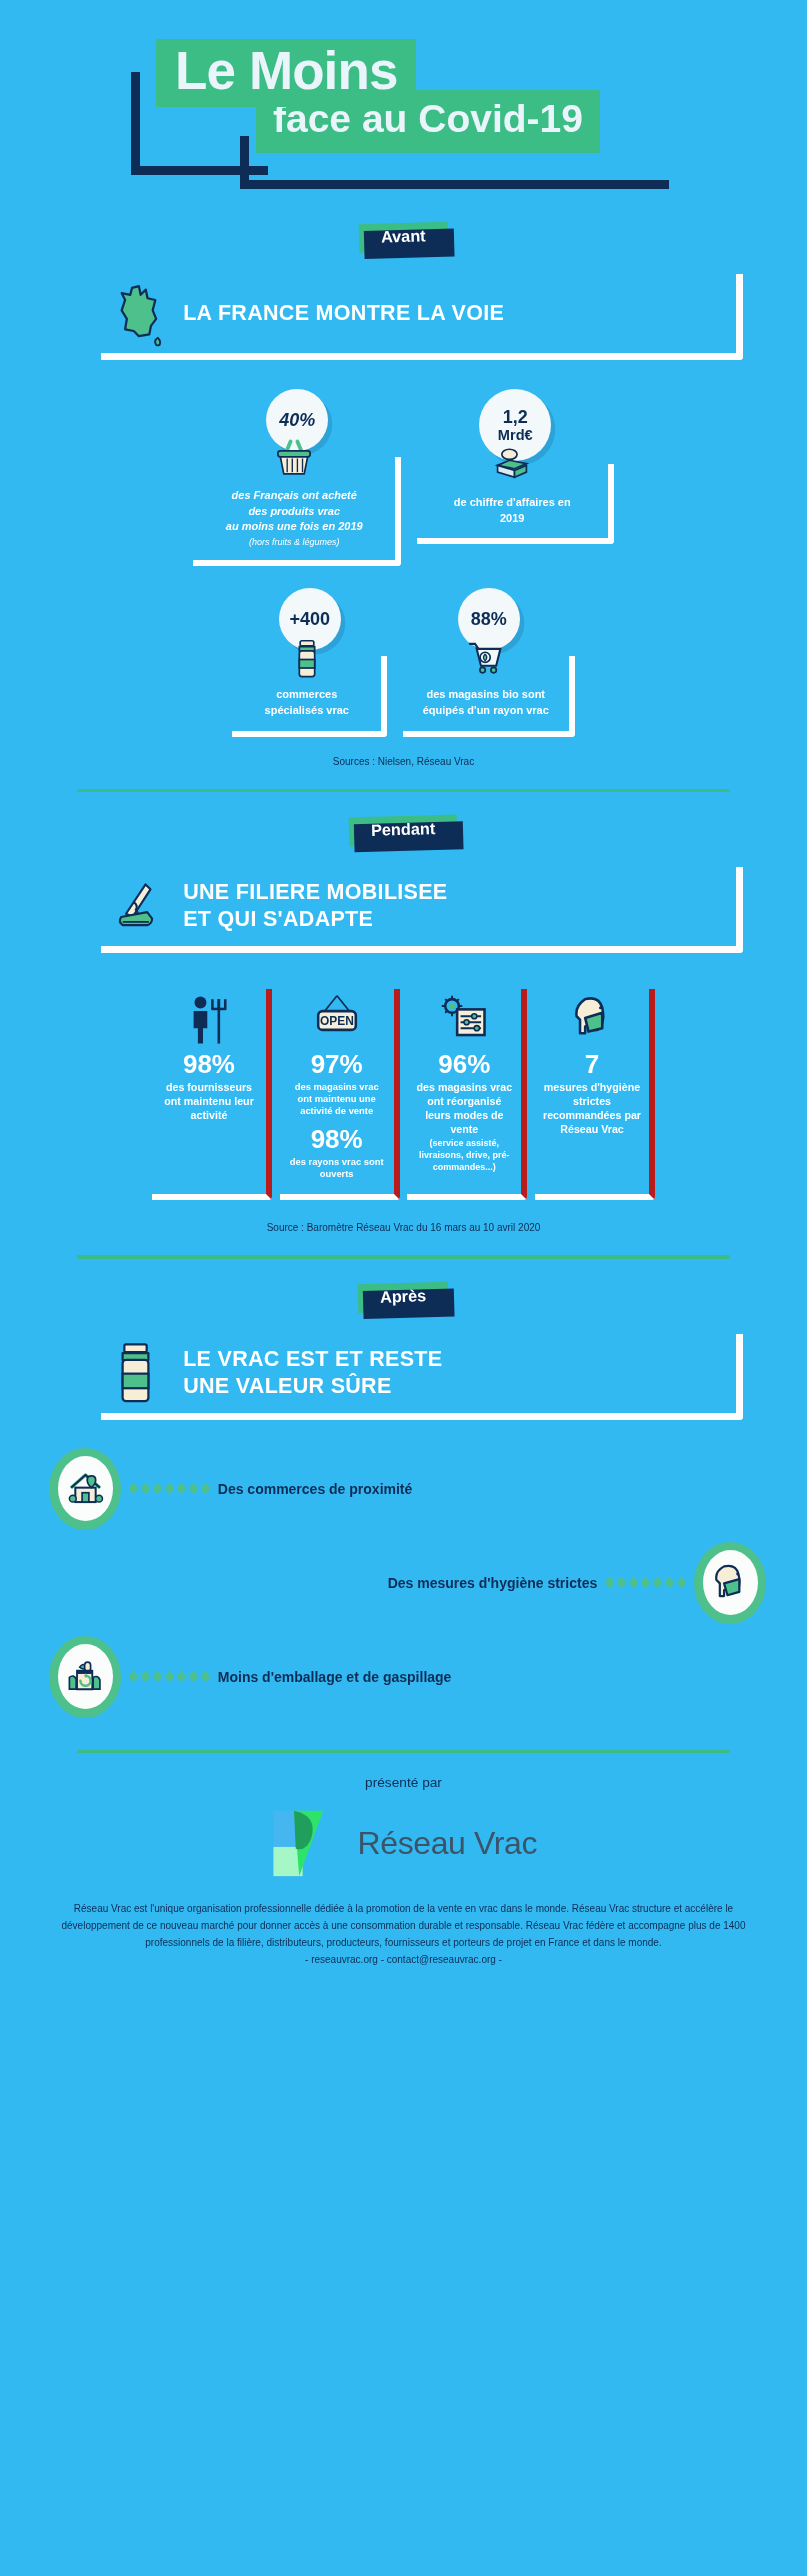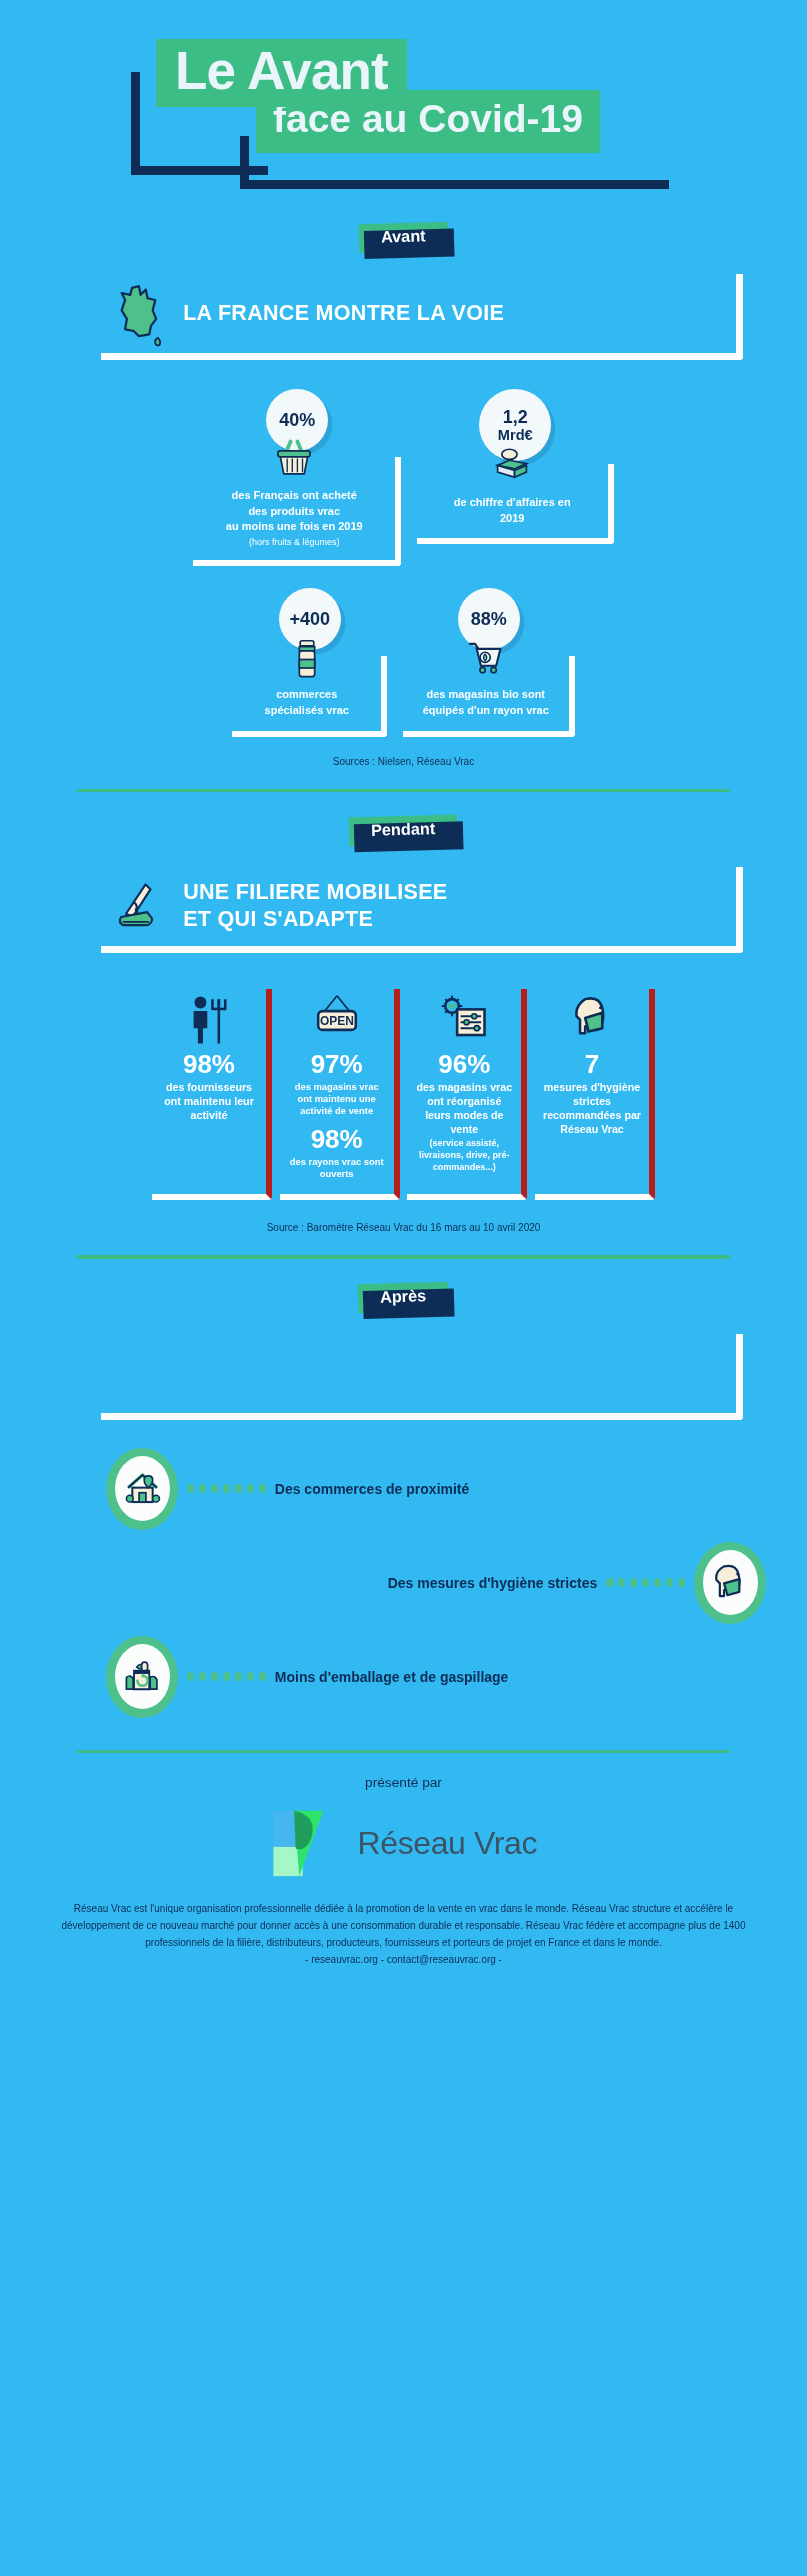--- a/index.html
+++ b/index.html
@@ -134,21 +134,21 @@
   .col-label { color: #ffffff; font-weight: 700; font-size: 10.7px; line-height: 1.3; }
   .col-label.tiny { font-size: 9.4px; }
   .col-sub { color: #ffffff; font-weight: 700; font-size: 9px; line-height: 1.32; margin-top: 1.7px; }
 
   
   .feature {
     display: flex; align-items: center; height: 94px;
     position: relative;
   }
   .feature.right { justify-content: flex-end; padding-right: 41px; }
-  .feature.left { justify-content: flex-start; padding-left: 106px; }
+  .feature.left { justify-content: flex-start; padding-left: 49px; }
   .feat-text {
     color: #0d2d56; font-weight: 700; font-size: 14px;
     white-space: nowrap;
   }
   .dots { display: flex; gap: 4.3px; align-items: center; margin: 0 8.6px; }
   .dot { width: 7.7px; height: 9.4px; background: #4ec08b; border-radius: 50%; }
   .circle-icon {
     width: 72px; height: 82px; border-radius: 50%;
     background: #4ec08b; display: flex; align-items: center; justify-content: center;
     flex: 0 0 72px;
@@ -170,21 +170,21 @@
   }
 </style>
 </head>
 <body>
 
 <div class="page">
 
   <div class="header">
     <div class="hdr-shadow"></div>
     <div class="hdr-shadow2"></div>
-    <div class="hdr-line1">Le Avant</div>
+    <div class="hdr-line1">Le Moins</div>
     <div class="hdr-line2">face au Covid-19</div>
   </div>
 
   <div class="badge-wrap">
     <span class="badge">Avant</span>
   </div>
 
   <div class="headline-block">
     <div class="headline-frame"></div>
     <div class="headline-inner">
@@ -192,21 +192,21 @@
         <svg viewBox="0 0 66 80" width="57" height="69">
           <path d="M30 6 L32 16 L38 10 L40 20 L49 22 L46 34 L50 44 L44 52 L42 62 L30 64 L24 58 L14 56 L16 44 L10 34 L14 22 L10 14 L20 16 L22 8 Z" fill="#4ec08b" stroke="#0d2d56" stroke-width="2.6" stroke-linejoin="round"></path>
           <path d="M52 66 q4 4 2 8 q-4 2 -5 -2 q-1 -4 3 -6 Z" fill="#4ec08b" stroke="#0d2d56" stroke-width="2.2"></path>
         </svg>
       </span>
       <span class="headline-text">LA FRANCE MONTRE LA VOIE</span>
     </div>
   </div>
 
   <div class="stat-row" style="margin-top:29px;">
-    <div class="stat-card" style="width:208px;">
+    <div class="stat-card" style="width:208px;font-style:italic;">
       <div class="bubble">
         <span>40%</span>
       </div>
       <div class="card-box" style="margin-top:34px;">
         <span class="card-icon">
           <svg width="46" height="41" viewBox="0 0 54 48">
             <path d="M18 16 L23 4" stroke="#4ec08b" stroke-width="4.5" stroke-linecap="round"></path>
             <path d="M36 16 L31 4" stroke="#4ec08b" stroke-width="4.5" stroke-linecap="round"></path>
             <rect x="8" y="15" width="38" height="7" rx="3" fill="#4ec08b" stroke="#0d2d56" stroke-width="2"></rect>
             <path d="M11 22 L15 42 h24 l4 -20 Z" fill="#f7eed8" stroke="#0d2d56" stroke-width="2"></path>
@@ -377,20 +377,34 @@
 
   <div class="source-line" style="margin-top:22px;">Source : Baromètre Réseau Vrac du 16 mars au 10 avril 2020</div>
   <div class="divider"></div>
 
   <div class="badge-wrap" style="margin-top:24px;">
     <span class="badge">Après</span>
   </div>
 
   <div class="headline-block">
     <div class="headline-frame"></div>
+    <div class="headline-inner">
+      <span class="headline-icon">
+        <svg viewBox="0 0 52 78" width="45" height="67">
+          <rect x="13" y="4" width="26" height="9" rx="2" fill="#f7eed8" stroke="#0d2d56" stroke-width="2.6"></rect>
+          <path d="M11 14 h30 v8 q-7 5 -15 0 q-8 5 -15 0 Z" fill="#4ec08b" stroke="#0d2d56" stroke-width="2.6" stroke-linejoin="round"></path>
+          <rect x="11" y="22" width="30" height="48" rx="4" fill="#f7eed8" stroke="#0d2d56" stroke-width="2.6"></rect>
+          <rect x="11" y="38" width="30" height="17" fill="#4ec08b" stroke="#0d2d56" stroke-width="2.6"></rect>
+        </svg>
+      </span>
+      <span class="headline-text">
+        <span>LE VRAC EST ET RESTE</span><br>
+        <span>UNE VALEUR SÛRE</span>
+      </span>
+    </div>
   </div>
 
   <div style="margin-top:22px;">
 
 
     <div class="feature left">
       <span class="circle-icon">
         <span class="circle-inner">
           <svg width="39" height="39" viewBox="0 0 46 46">
             <path d="M6 22 L23 7 L40 22" fill="none" stroke="#4ec08b" stroke-width="4" stroke-linejoin="round"></path>

